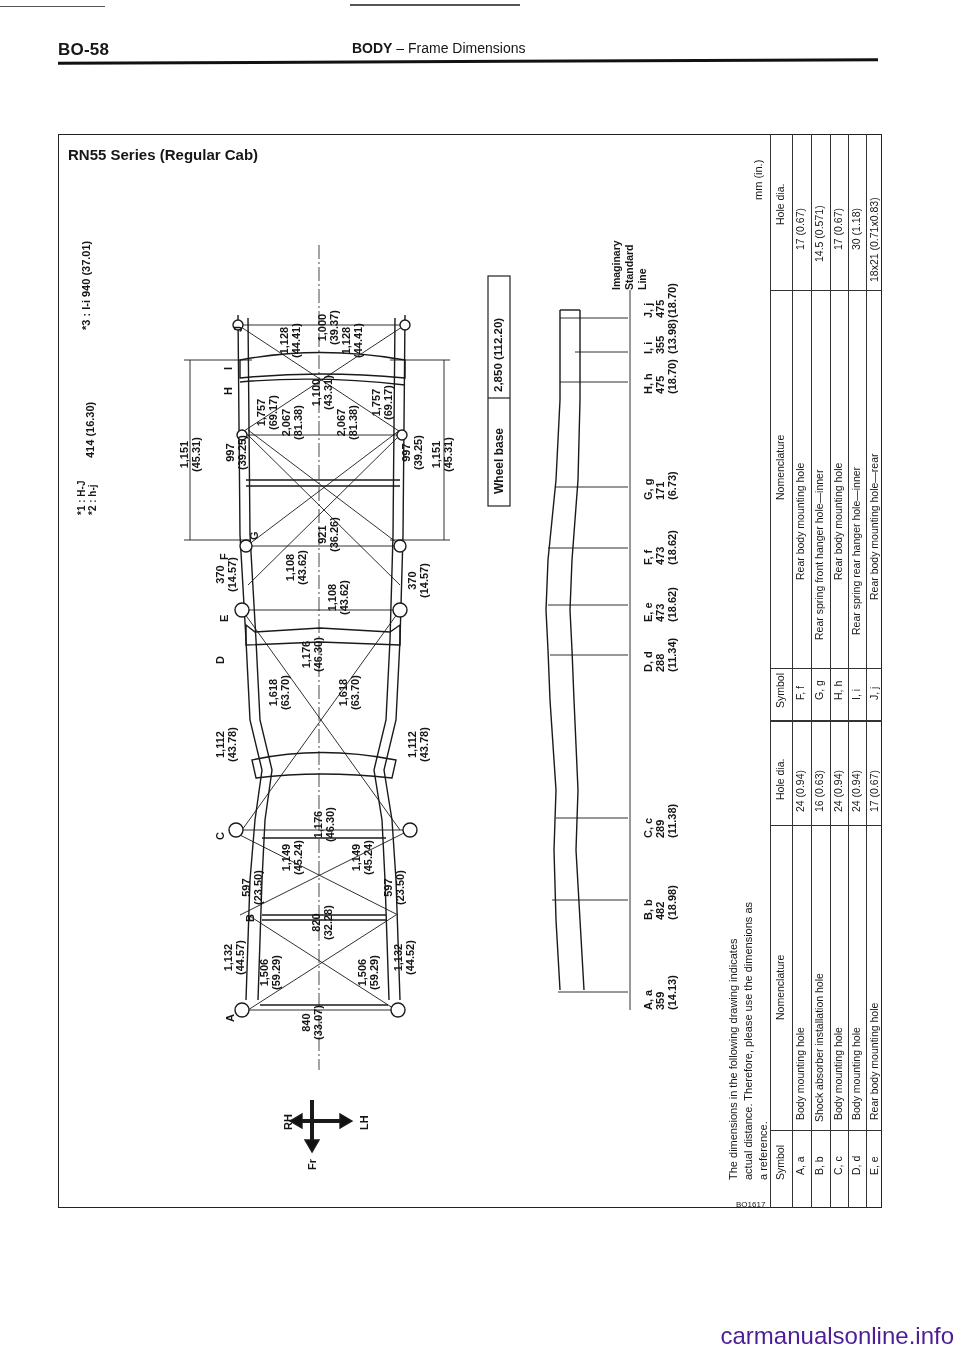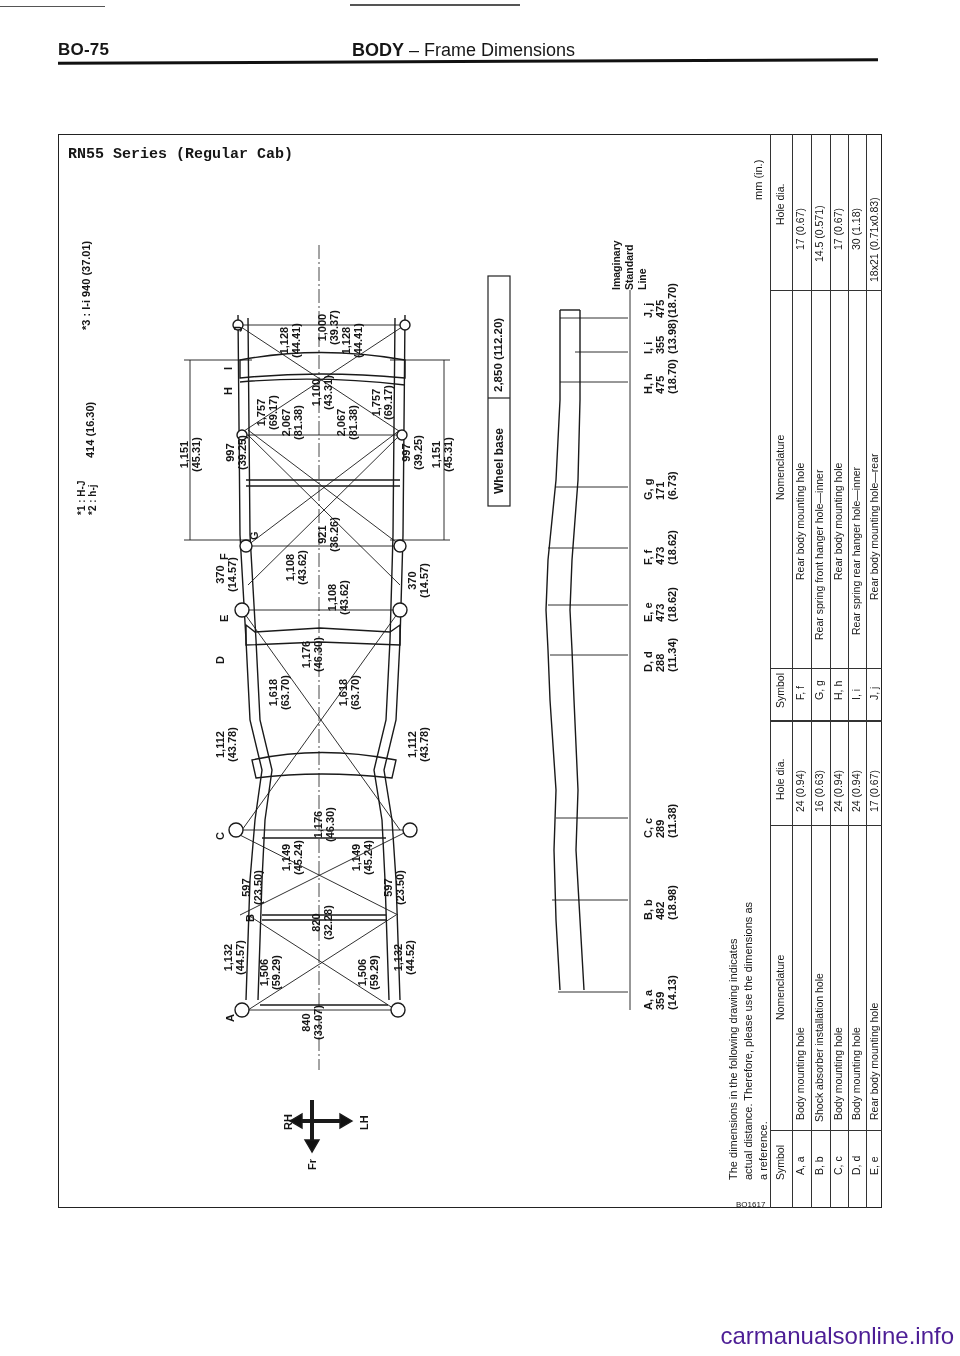--- a/index.html
+++ b/index.html
@@ -1,27 +1,27 @@
 <!DOCTYPE html>
 <html><head>
 <meta charset="utf-8">
 <style>
   html, body { margin:0; padding:0; background:#ffffff; }
   body { width:960px; height:1356px; position:relative; overflow:hidden;
          font-family:"Liberation Sans", sans-serif; color:#161616; }
   .scanline { position:absolute; height:1px; background:#777; }
   .page-header { position:absolute; left:58px; top:36px; width:820px; height:28px; }
   .page-num { position:absolute; left:0; top:4px; font-size:17px; font-weight:bold; letter-spacing:0.2px; }
-  .page-title { position:absolute; left:294px; top:4px; font-size:18px; }
+  .page-title { position:absolute; left:294px; top:4px; font-size:14px; }
   .page-title b { font-weight:bold; }
   .header-rule { position:absolute; left:58px; top:60px; width:820px; height:3px; background:#111; transform:rotate(-0.25deg); }
 
   .frame-box { position:absolute; left:58px; top:134px; width:824px; height:1074px;
                border:1.5px solid #222; box-sizing:border-box; }
-  .section-title { position:absolute; left:68px; top:146px; font-size:15px; font-weight:bold;font-family:Liberation Mono, monospace; }
+  .section-title { position:absolute; left:68px; top:146px; font-size:15px; font-weight:bold; }
 
   
   .rot { position:absolute; transform-origin:0 0; transform:rotate(-90deg); white-space:nowrap; }
   .dim { font-size:11px; font-weight:bold; line-height:12px; text-align:center; }
   .lbl { font-size:11px; font-weight:bold; }
 
   
   .tbl-col { position:absolute; top:134px; height:1074px; border-left:1px solid #333; }
   .tbl-row-line { position:absolute; height:1px; background:#333; }
   .cell { position:absolute; transform-origin:0 0; transform:rotate(-90deg); white-space:nowrap; font-size:10.5px; }
@@ -30,21 +30,21 @@
   .fig-id { position:absolute; left:736px; top:1200px; font-size:8px;text-align:right; }
   svg { position:absolute; left:0; top:0; }
 </style>
 </head>
 <body>
 
 <div class="scanline" style="left:0;top:6px;width:105px;background:#555;"></div>
 <div class="scanline" style="left:350px;top:4px;width:170px;height:2px;background:#555;"></div>
 
 <div class="page-header">
-  <span class="page-num">BO-75</span>
+  <span class="page-num">BO-58</span>
   <span class="page-title"><b>BODY</b><span> – </span><span>Frame Dimensions</span></span>
 </div>
 <div class="header-rule"></div>
 
 <div class="frame-box"></div>
 <div class="section-title">RN55 Series (Regular Cab)</div>
 
 <svg width="960" height="1356">
   <g stroke="#1a1a1a" fill="none" stroke-width="1.4">
 

